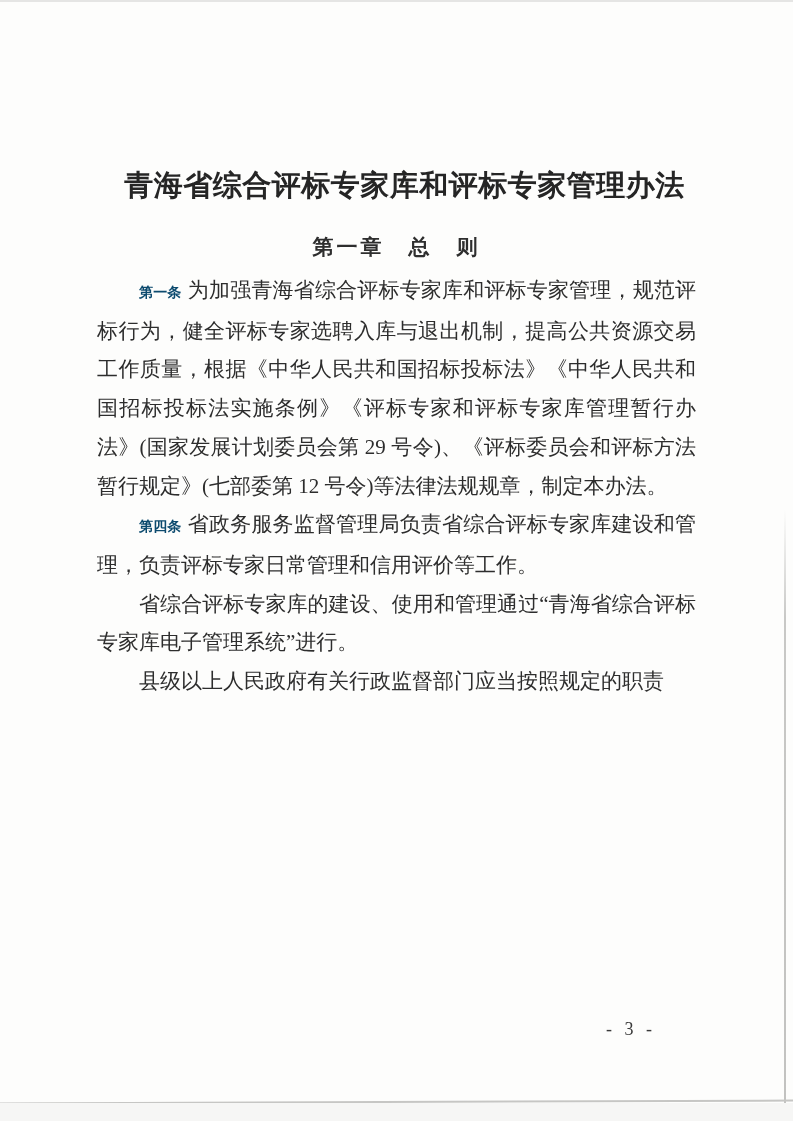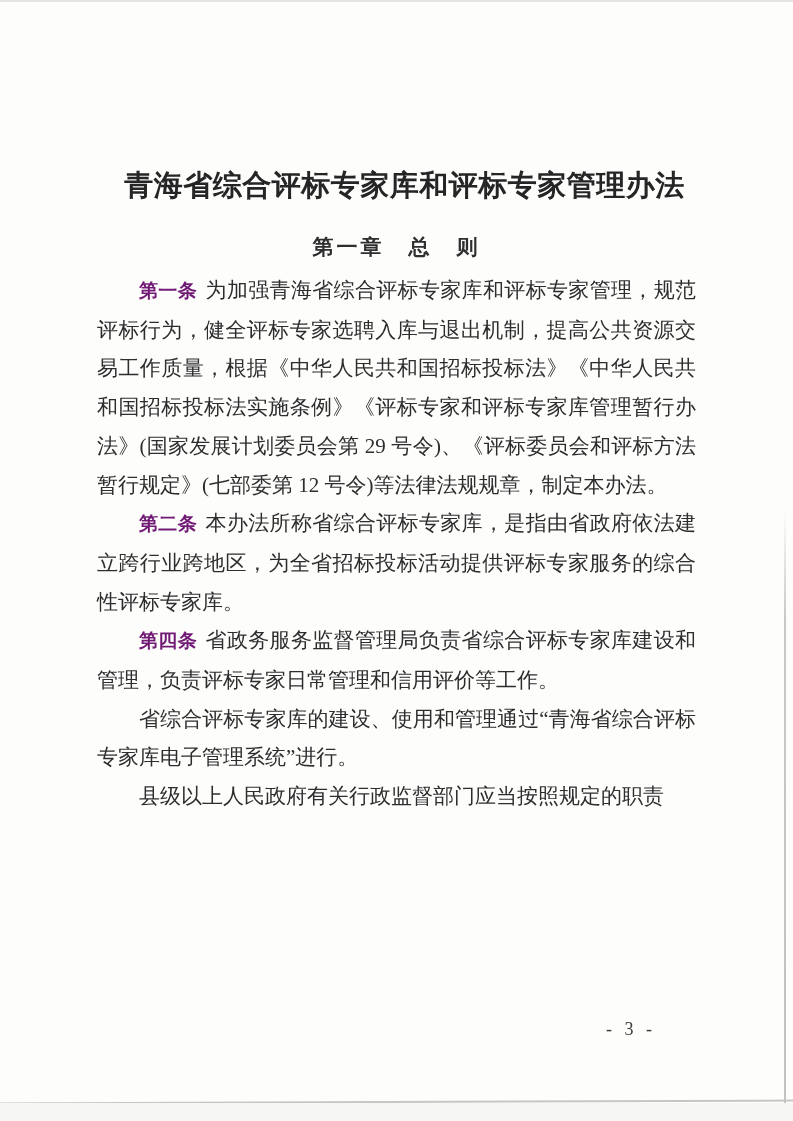--- a/index.html
+++ b/index.html
@@ -89,24 +89,24 @@
     line-height: 38.7px;
     text-align: justify;
     color: #2d2d2d;
   }
   .doc-body p {
     margin: 0;
     text-indent: 2em;
   }
   .doc-body b.lead {
     font-weight: bold;
-    color: #701a75;
+    color: #0c4a6e;
     margin-right: 0.45em;
     font-family: "Liberation Sans", "DejaVu Sans", sans-serif;
-    font-size: 19px;
+    font-size: 14px;
   }
   .page-number {
     position: absolute;
     left: 606px;
     top: 1019px;
     font-size: 18px;
     letter-spacing: 4px;
     color: #3a3a3a;
     white-space: nowrap;
   }
@@ -117,21 +117,20 @@
 <div class="page">
 
   <div class="scan-top-edge"></div>
 
   <h1 class="doc-title">青海省综合评标专家库和评标专家管理办法</h1>
 
   <h2 class="chapter-heading">第一章　总　则</h2>
 
   <div class="doc-body">
       <p><b class="lead">第一条</b><span>为加强青海省综合评标专家库和评标专家管理，规范评标行为，健全评标专家选聘入库与退出机制，提高公共资源交易工作质量，根据《中华人民共和国招标投标法》《中华人民共和国招标投标法实施条例》《评标专家和评标专家库管理暂行办法》(国家发展计划委员会第 29 号令)、《评标委员会和评标方法暂行规定》(七部委第 12 号令)等法律法规规章，制定本办法。</span></p>
-      <p><b class="lead">第二条</b><span>本办法所称省综合评标专家库，是指由省政府依法建立跨行业跨地区，为全省招标投标活动提供评标专家服务的综合性评标专家库。</span></p>
       <p><b class="lead">第四条</b><span>省政务服务监督管理局负责省综合评标专家库建设和管理，负责评标专家日常管理和信用评价等工作。</span></p>
       <p><span>省综合评标专家库的建设、使用和管理通过“青海省综合评标专家库电子管理系统”进行。</span></p>
       <p><span>县级以上人民政府有关行政监督部门应当按照规定的职责</span></p>
     </div>
 
   <div class="page-number">- 3 -</div>
 
   <div class="scan-right-edge"></div>
   <div class="scan-bottom-edge"></div>
   <div class="below-page"></div>

